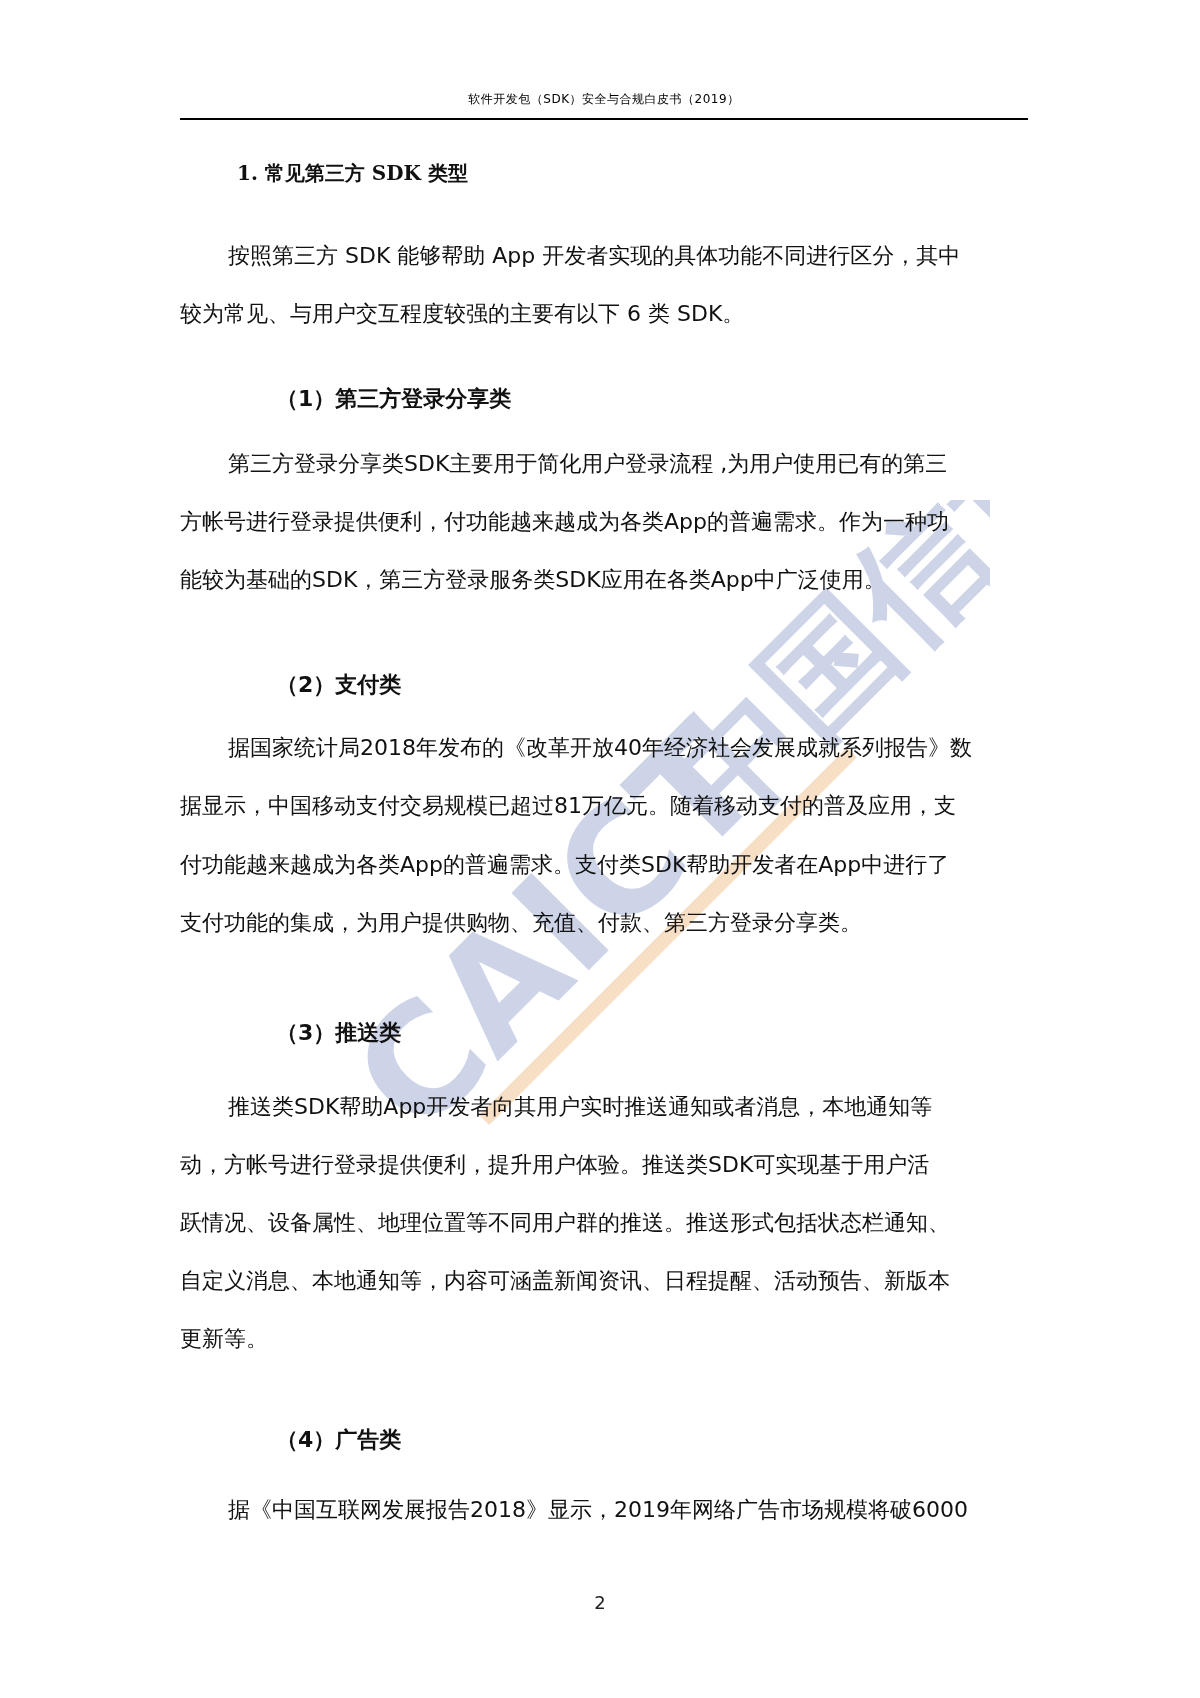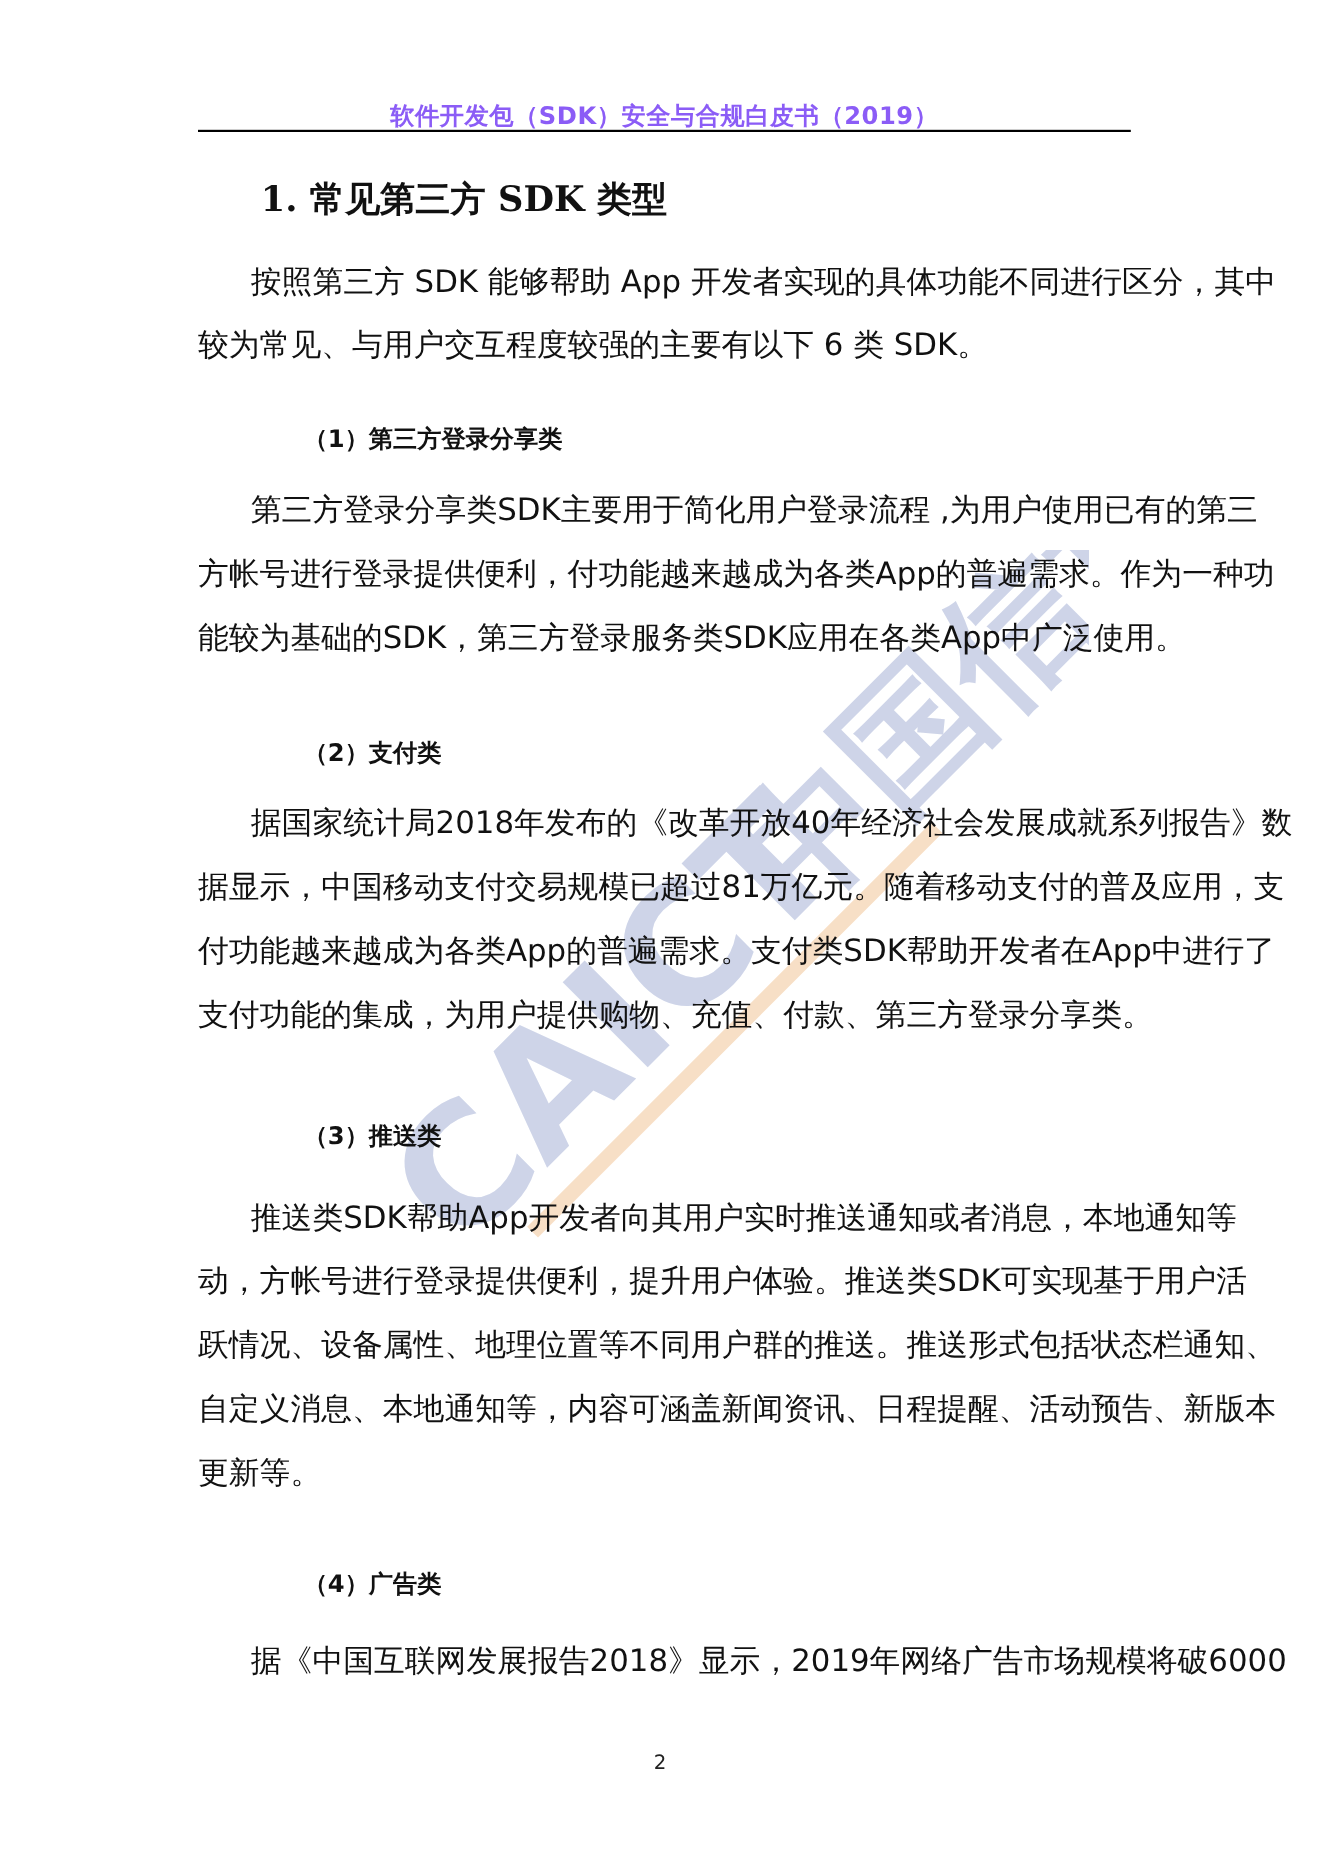--- a/index.html
+++ b/index.html
@@ -20,24 +20,23 @@
       left: 0; top: 0;
       width: 1200px;
       height: 1698px;
     }
     .running-header {
       position: absolute;
       left: 180px;
       width: 848px;
       top: 91px;
       text-align: center;
-      font-size: 22px;
-      color: #8b5cf6;
+      font-size: 12px;
+      color: #000000;
       letter-spacing: 0.5px;
-      font-weight: bold;
     }
     .header-rule {
       position: absolute;
       left: 180px;
       width: 848px;
       top: 118px;
       height: 0;
       border-top: 2px solid #000;
     }
     .watermark {
@@ -53,38 +52,38 @@
       position: absolute;
       left: 180px;
       top: 0;
       width: 848px;
       z-index: 1;
     }
     .h1 {
       position: absolute;
       left: 57px;
       top: 160px;
-      font-size: 32px;
+      font-size: 20px;
       font-weight: bold;
       font-family: "DejaVu Serif", "Liberation Serif", serif;
       white-space: nowrap;
     }
     .h2 {
       position: absolute;
       left: 52px;
       font-size: 22px;
       font-weight: bold;
       white-space: nowrap;
       margin-left: 44px;
     }
     .line {
       position: absolute;
       left: 0;
       width: 848px;
-      font-size: 28px;
+      font-size: 22px;
       white-space: nowrap;
       height: 30px;
       line-height: 30px;
     }
     .line.indent {
       left: 48px;
       width: 800px;
     }
     .page-number {
       position: absolute;

